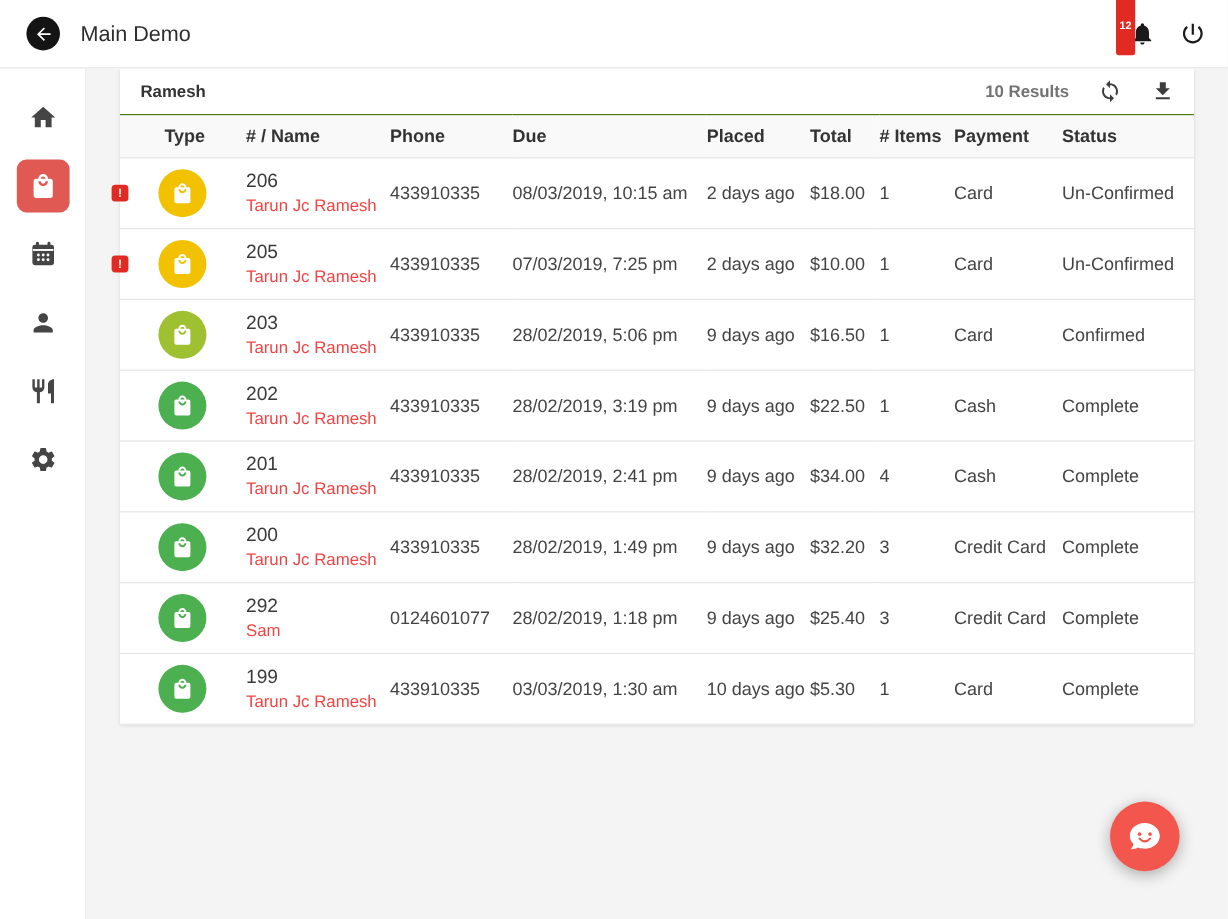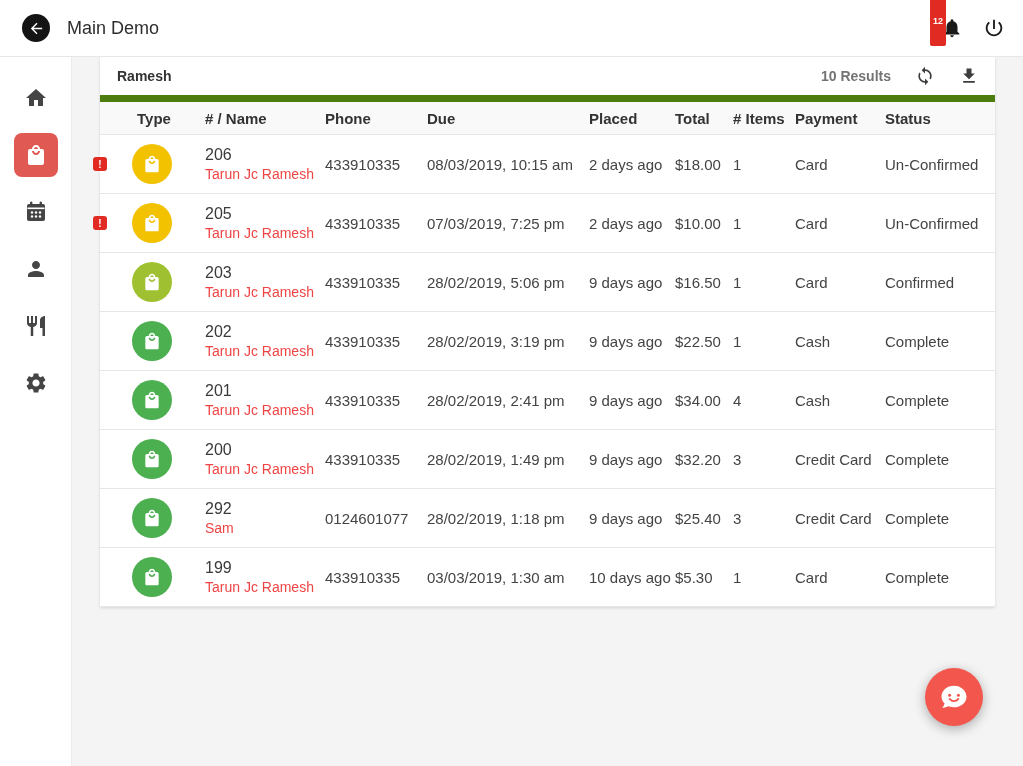--- a/index.html
+++ b/index.html
@@ -46,21 +46,21 @@
   .page-title { margin-top: 44px; margin-bottom: 26px; font-size: 31px; line-height: 40px; font-weight: 600; color: #3d3d3d; }
   .card { background: #fff; box-shadow: 0 1px 3px rgba(0,0,0,0.13); }
   .card-header { height: 38px; display: flex; align-items: center; padding: 0 16px 0 17px; }
   .filters-label { font-size: 14px; font-weight: 700; color: #333; cursor: pointer; }
   .header-right { margin-left: auto; display: flex; align-items: center; gap: 24px; }
   .results { font-size: 14px; font-weight: 700; color: #737373; }
   .icon-btn { background: none; border: none; cursor: pointer; display: flex; padding: 0; color: #3d3d3d; }
   
   table { width: 100%; border-collapse: collapse; table-layout: fixed; }
   thead th {
-    background: #f9f9f9; border-top: 7px solid #4d7c0f; border-bottom: 1px solid #e6e6e6;
+    background: #f9f9f9; border-top: 1px solid #4d7c0f; border-bottom: 1px solid #e6e6e6;
     height: 36px; font-size: 15px; font-weight: 700; color: #333; text-align: left;
   }
   th.c-type { padding-left: 37px; }
   tbody tr { cursor: pointer; }
   tbody td {
     border-bottom: 1px solid #e6e6e6; height: 59px; vertical-align: middle;
     font-size: 15px; color: #444; overflow: hidden; white-space: nowrap;
   }
   td.c-type { padding-left: 32px; position: relative; overflow: visible; }
   .alert-badge {

